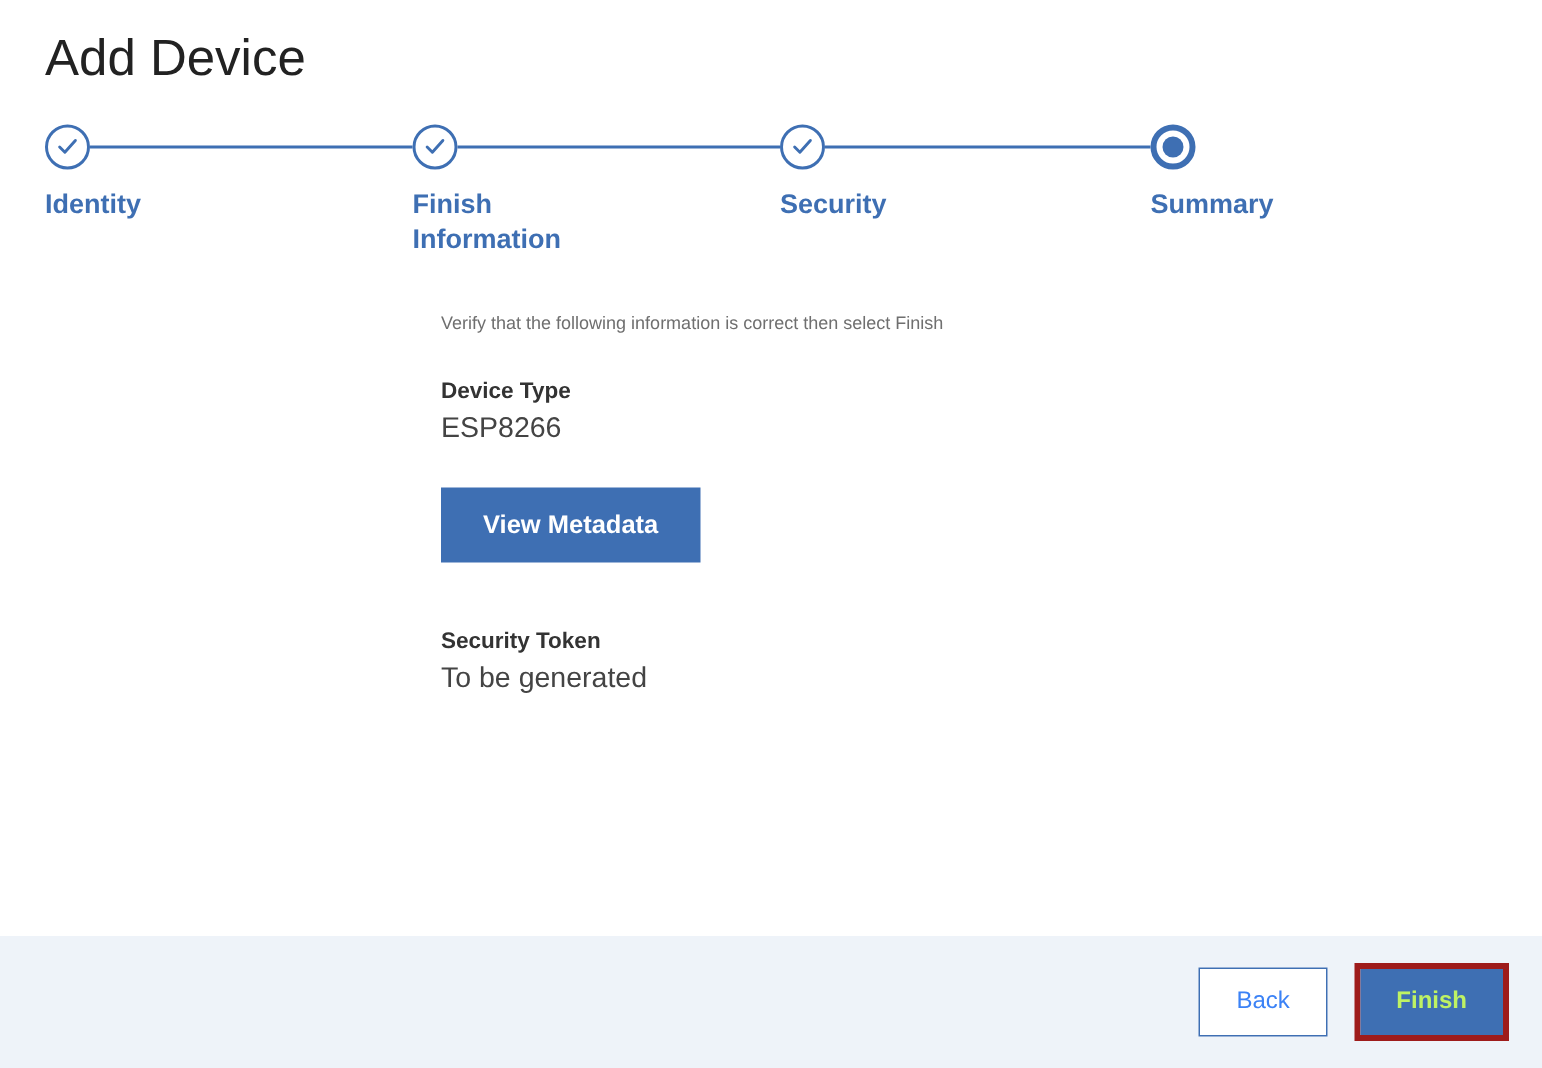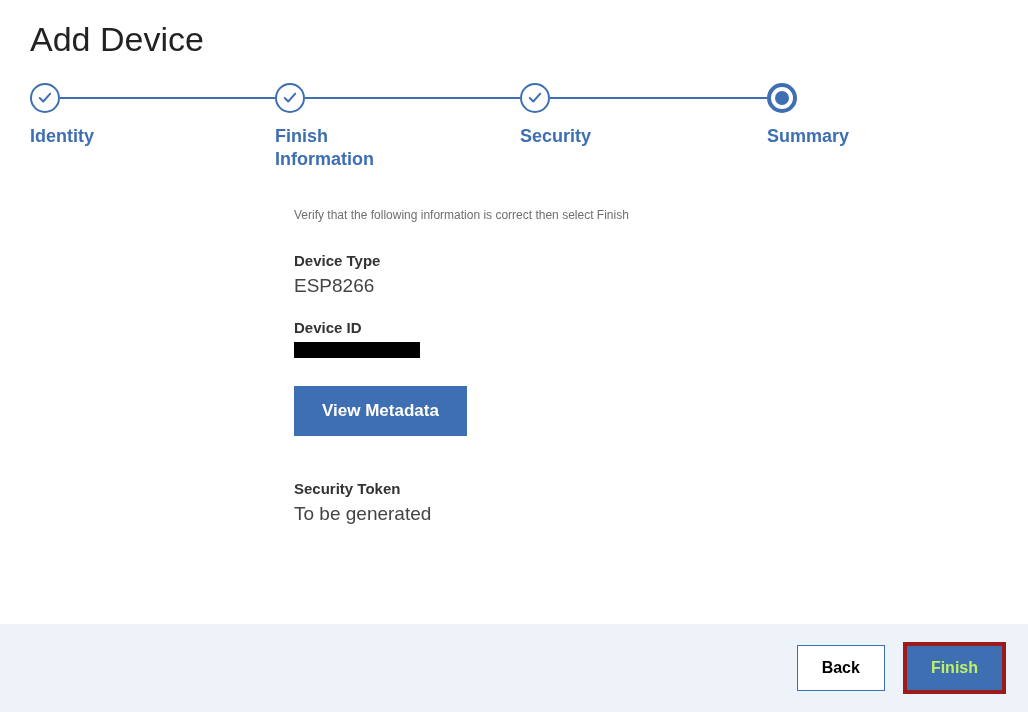--- a/index.html
+++ b/index.html
@@ -134,23 +134,23 @@
       background: #eef3f9;
       padding: 18px 22px;
       display: flex;
       justify-content: flex-end;
       gap: 18px;
       align-items: center;
     }
     .btn-back {
       background: #fff;
       border: 1px solid #3e6fb3;
-      color: #000000;
+      color: #3b82f6;
       padding: 13px 24px;
-      font-weight: 700;
+      font-weight: 400;
       font-size: 16px;
     }
     .btn-finish-wrap {
       border: 4px solid #9e1b1b;
       display: inline-block;
     }
     .btn-finish {
       background: #3e6fb3;
       color: #bef264;
       border: none;
@@ -202,24 +202,20 @@
 </div>
 
 <div class="content">
   <p class="instruction">Verify that the following information is correct then select Finish</p>
 
   <div class="field">
     <div class="field-label">Device Type</div>
     <div class="field-value">ESP8266</div>
   </div>
 
-  <div class="field">
-    <div class="field-label">Device ID</div>
-    <div class="redacted"></div>
-  </div>
 
   <button class="btn btn-primary metadata-btn">View Metadata</button>
 
   <div class="field">
     <div class="field-label">Security Token</div>
     <div class="field-value">To be generated</div>
   </div>
 </div>
 
 <div class="footer">

